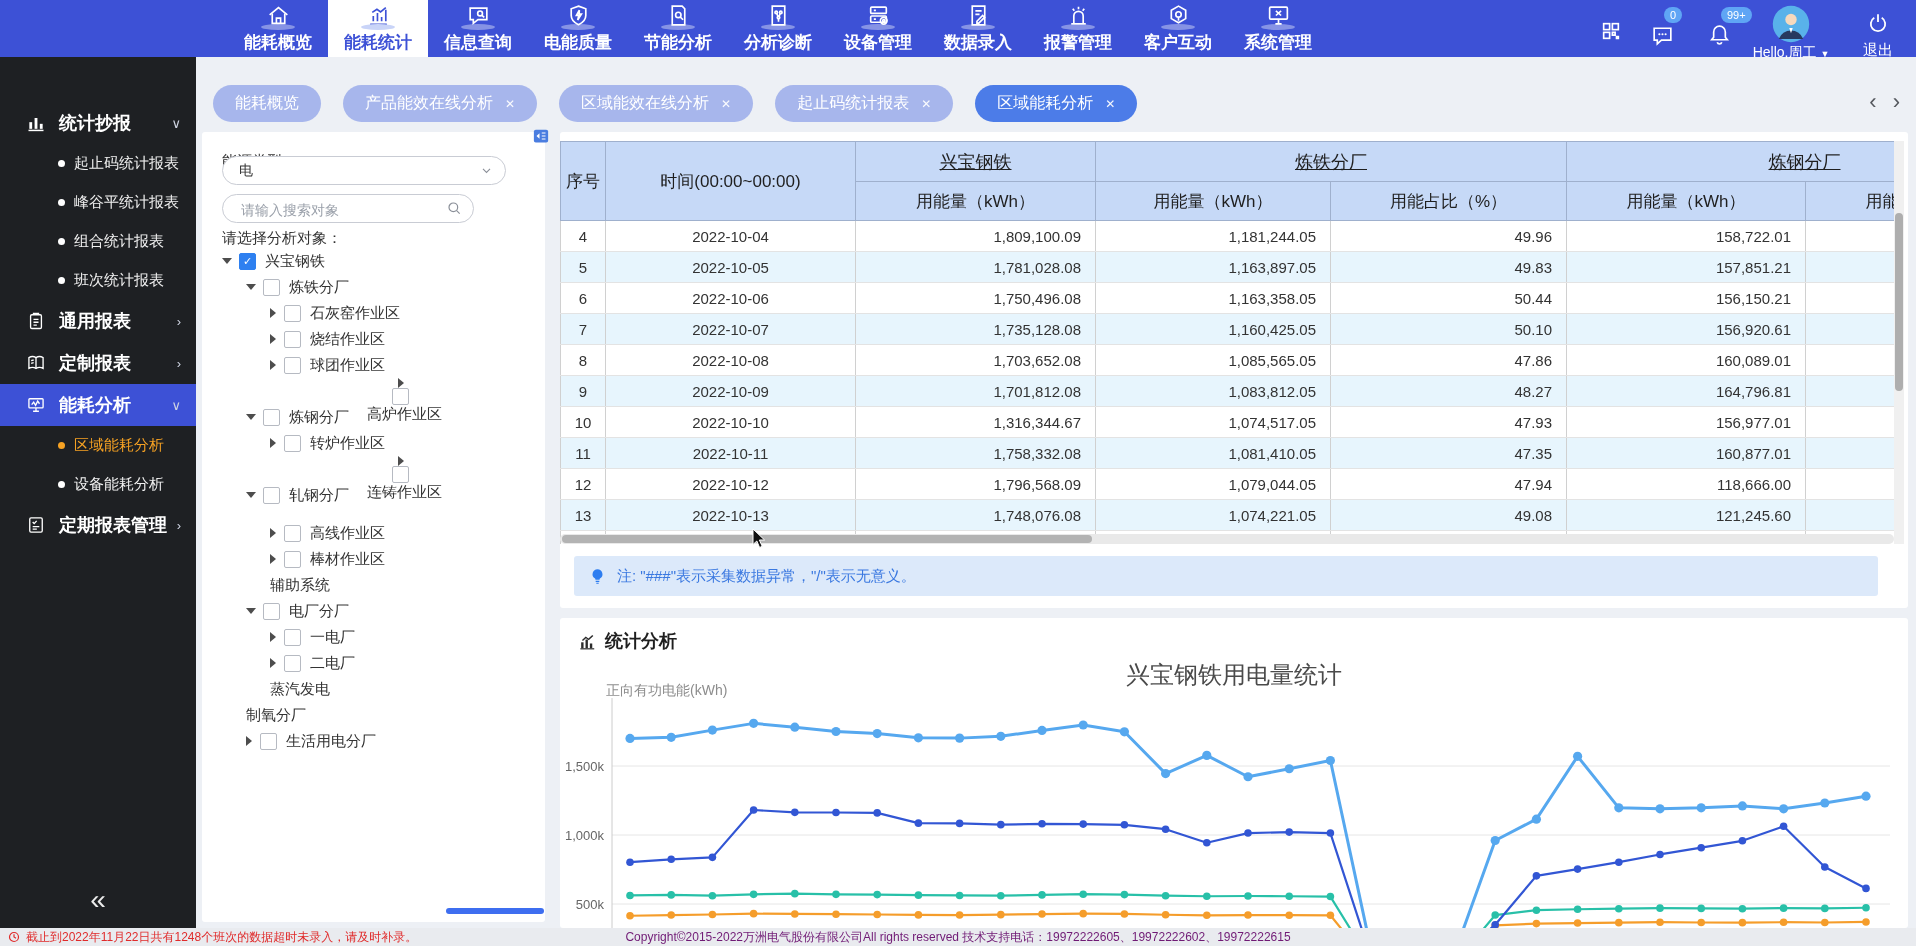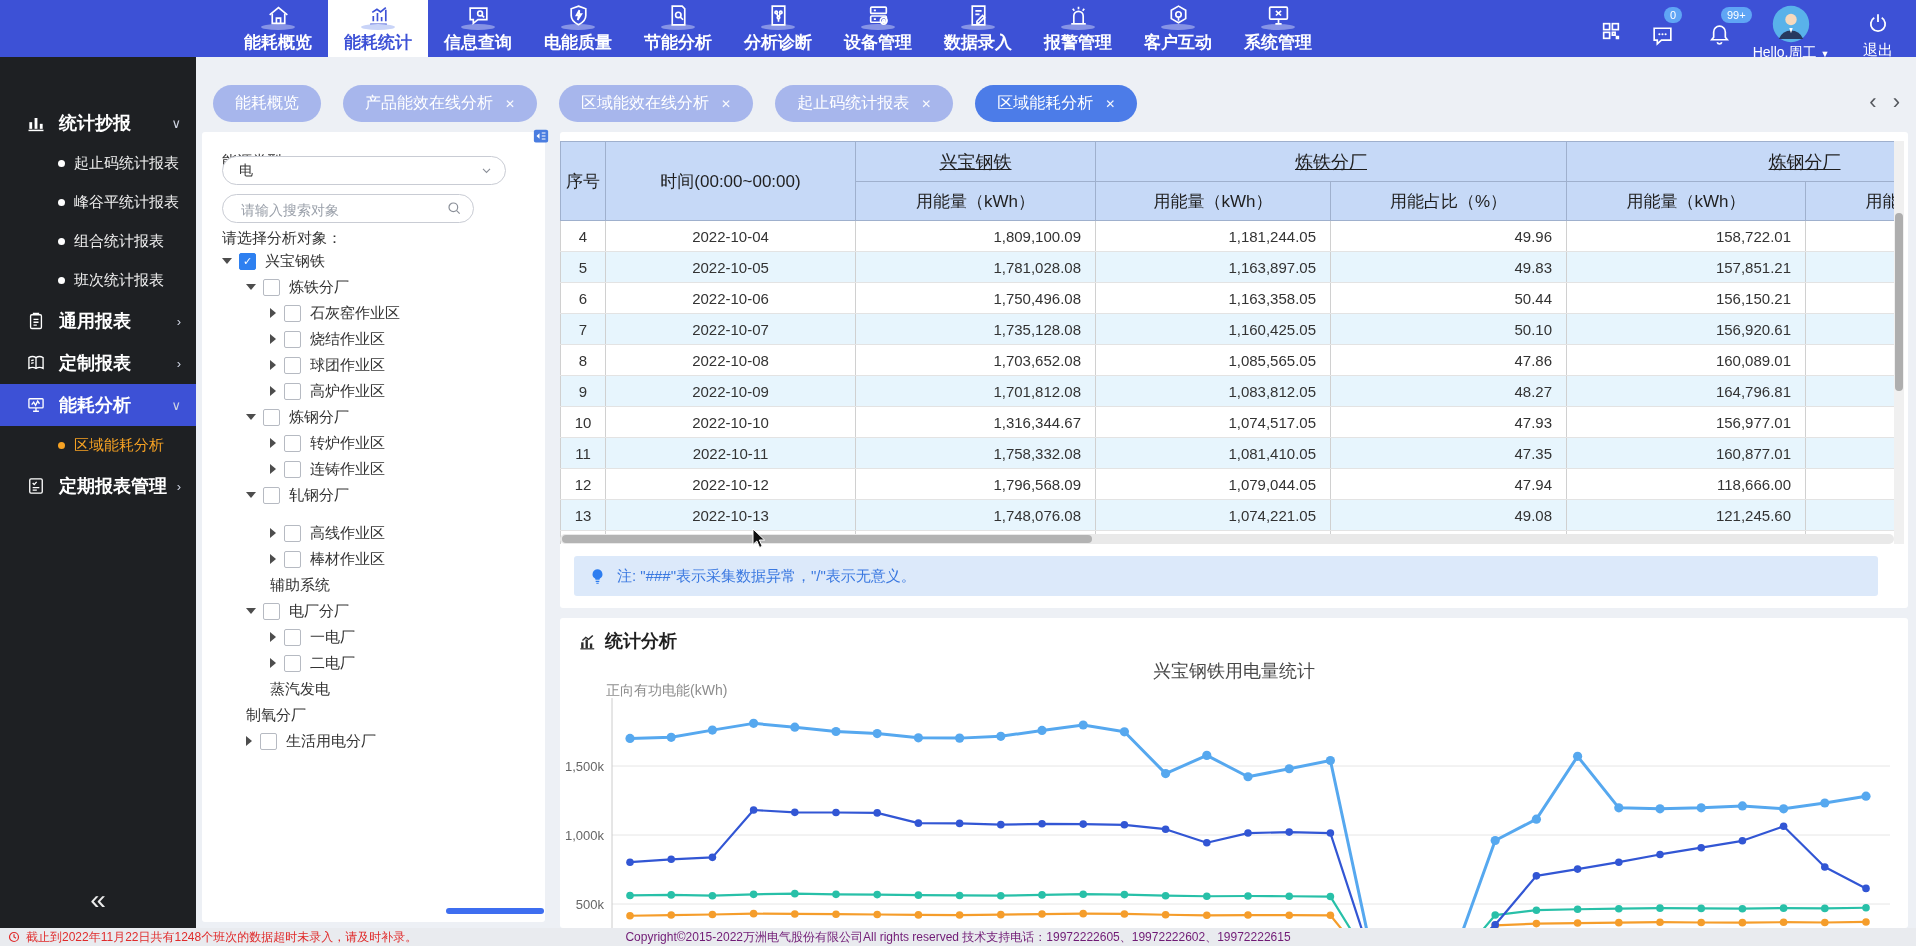--- a/index.html
+++ b/index.html
@@ -90,21 +90,21 @@
   #vscroll{position:absolute;left:1334px;top:9px;width:10px;height:403px;background:#f0f0f0;cursor:pointer}
   #vthumb{position:absolute;left:1px;top:72px;width:8px;height:178px;background:#aeaeae;border-radius:4px}
   #note-bar{position:absolute;left:14px;top:424px;width:1304px;height:40px;background:#dce9fa;border-radius:3px;
             display:flex;align-items:center;padding-left:14px;color:#3a78e0;font-size:15px;box-sizing:border-box}
   #note-bar .icon{width:19px;height:19px;margin-right:10px}
 
   
   #chart-card{position:absolute;left:364px;top:561px;width:1348px;height:310px;background:#fff;border-radius:3px;overflow:hidden}
   #chart-header{position:absolute;left:18px;top:11px;display:flex;align-items:center;gap:8px;font-size:18px;font-weight:bold;color:#1f1f1f}
   #chart-header .icon{width:19px;height:19px}
-  #chart-title{position:absolute;left:0;top:41px;width:100%;text-align:center;font-size:18px;color:#4a4a4a}
+  #chart-title{position:absolute;left:0;top:41px;width:100%;text-align:center;font-size:24px;color:#4a4a4a}
   #chart-ylabel{position:absolute;left:46px;top:64px;font-size:14px;color:#8d8d8d}
   #chart-svg{position:absolute;left:0;top:0}
 
   
   #footer{position:absolute;left:0;bottom:0;width:1916px;height:18px;background:#e9ebef;z-index:7}
   #marquee{position:absolute;left:8px;top:0;height:18px;display:flex;align-items:center;gap:6px;color:#e02b2b;font-size:12px;white-space:nowrap}
   #marquee .icon{width:12px;height:12px}
   #copyright{position:absolute;left:0;top:0;width:100%;height:18px;line-height:18px;text-align:center;color:#701a75;font-size:12px}
   #cursor{position:absolute;left:752px;top:528px;z-index:9;pointer-events:none}
 </style>
@@ -343,20 +343,24 @@
               <path d="M6.8 11.5l2.4-3 2.3 3.8 2.5-5 2.2 3.2"></path>
             </svg>
           </span>
           <span>能耗分析</span>
           <span class="side-chevron">∨</span>
         </div>
         <div class="side-item active">
           <span class="bullet"></span>
           <span>区域能耗分析</span>
         </div>
+        <div class="side-item">
+          <span class="bullet"></span>
+          <span>设备能耗分析</span>
+        </div>
         <div class="side-group">
           <span class="icon">
             <svg viewBox="0 0 24 24" fill="none" stroke="currentColor" stroke-width="1.6">
               <rect x="4.5" y="3.5" width="15" height="17" rx="1.5"></rect>
               <path d="M8 8.5l1.8 1.8 3-3.3"></path>
               <path d="M8 14h8M8 17h5"></path>
             </svg>
           </span>
           <span>定期报表管理</span>
           <span class="side-chevron">›</span>
@@ -431,36 +435,36 @@
           <div class="tree-row" style="padding-left: 52px;">
             <span class="tri-right"></span>
             <span class="cb"></span>
             <span>烧结作业区</span>
           </div>
           <div class="tree-row" style="padding-left: 52px;">
             <span class="tri-right"></span>
             <span class="cb"></span>
             <span>球团作业区</span>
           </div>
-          <div class="tree-row" style="padding-left: 52px;">
+          <div class="tree-row" style="padding-left: 52px; flex-direction: column;">
             <span class="tri-right"></span>
             <span class="cb"></span>
             <span>高炉作业区</span>
           </div>
           <div class="tree-row" style="padding-left: 28px;">
             <span class="tri-down"></span>
             <span class="cb"></span>
             <span>炼钢分厂</span>
           </div>
           <div class="tree-row" style="padding-left: 52px;">
             <span class="tri-right"></span>
             <span class="cb"></span>
             <span>转炉作业区</span>
           </div>
-          <div class="tree-row" style="padding-left: 52px;">
+          <div class="tree-row" style="padding-left: 52px; flex-direction: column;">
             <span class="tri-right"></span>
             <span class="cb"></span>
             <span>连铸作业区</span>
           </div>
           <div class="tree-row" style="padding-left: 28px;">
             <span class="tri-down"></span>
             <span class="cb"></span>
             <span>轧钢分厂</span>
           </div>
           <div class="tree-row" style="padding-left: 52px; margin-top: 12px;">

